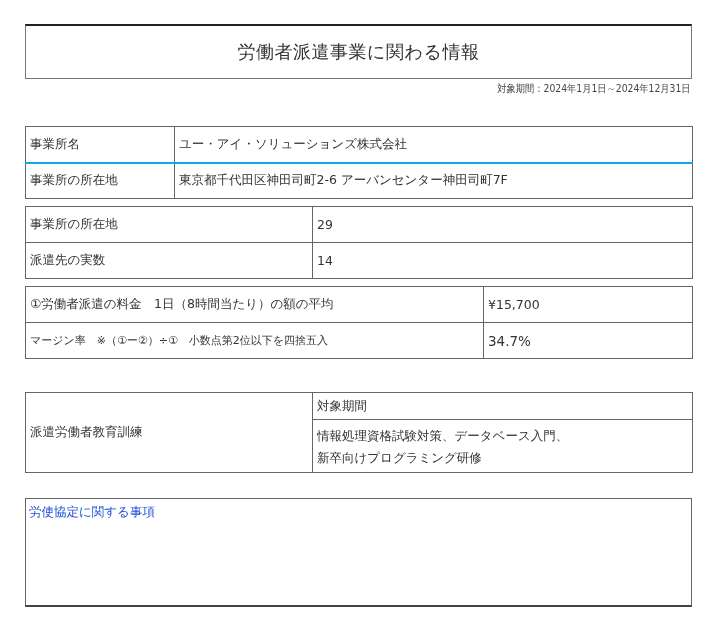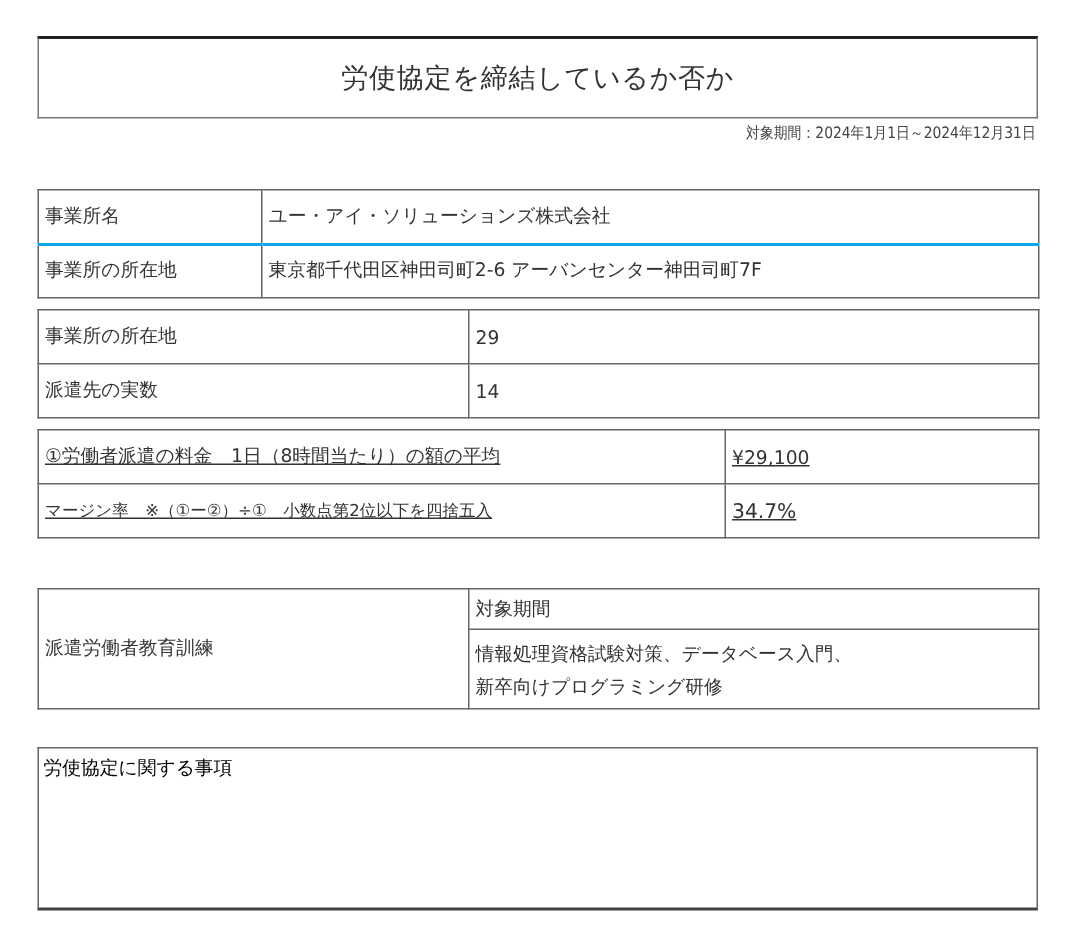--- a/index.html
+++ b/index.html
@@ -27,32 +27,32 @@
   .tbl { position: absolute; left: 25px; width: 667px; }
   .center { text-align: left; }
   .left { text-align: left; }
   .thick-top td { border-top: 2px solid #0ea5e9; }
   .small { font-size: 11px; }
   .t5-outer {
     left: 25px; top: 498px; width: 667px; height: 109px;
     border: 1px solid #666; border-bottom: 2px solid #444;
   }
   .t5-head {
-    position: absolute; left: 3px; top: 5px; font-size: 12.5px; color: #000000;
+    position: absolute; left: 3px; top: 5px; font-size: 12.5px; color: #1d4ed8;
   }
   .t5-inner {
     position: absolute; left: 22px; top: 26px; width: 644px;
   }
   .t5-inner td { height: 27px; }
 </style>
 </head>
 <body>
 
 <div class="abs title-box">
-  <span>労使協定を締結しているか否か</span>
+  <span>労働者派遣事業に関わる情報</span>
 </div>
 <div class="abs period">対象期間：2024年1月1日～2024年12月31日</div>
 
 <table class="tbl" style="top:126px;">
   <colgroup>
       <col style="width:149px">
       <col style="width:518px">
     </colgroup>
   <tbody>
       <tr>
@@ -76,29 +76,29 @@
     <td class="left">事業所の所在地</td>
     <td class="center">29</td>
   </tr>
   <tr>
     <td class="left">派遣先の実数</td>
     <td class="center">14</td>
   </tr>
 </tbody>
   </table>
 
-<table class="tbl" style="top:286px;text-decoration:underline;">
+<table class="tbl" style="top:286px;">
   <colgroup>
       <col style="width:458px">
       <col style="width:209px">
     </colgroup>
   <tbody>
       <tr>
     <td class="center">①労働者派遣の料金　1日（8時間当たり）の額の平均</td>
-    <td class="center">¥29,100</td>
+    <td class="center">¥15,700</td>
   </tr>
   <tr>
     <td class="center small">マージン率　※（①ー②）÷①　小数点第2位以下を四捨五入</td>
     <td class="center" style="font-size:13.5px;">34.7%</td>
   </tr>
 </tbody>
   </table>
 
 <table class="tbl" style="top:392px;">
   <colgroup>

